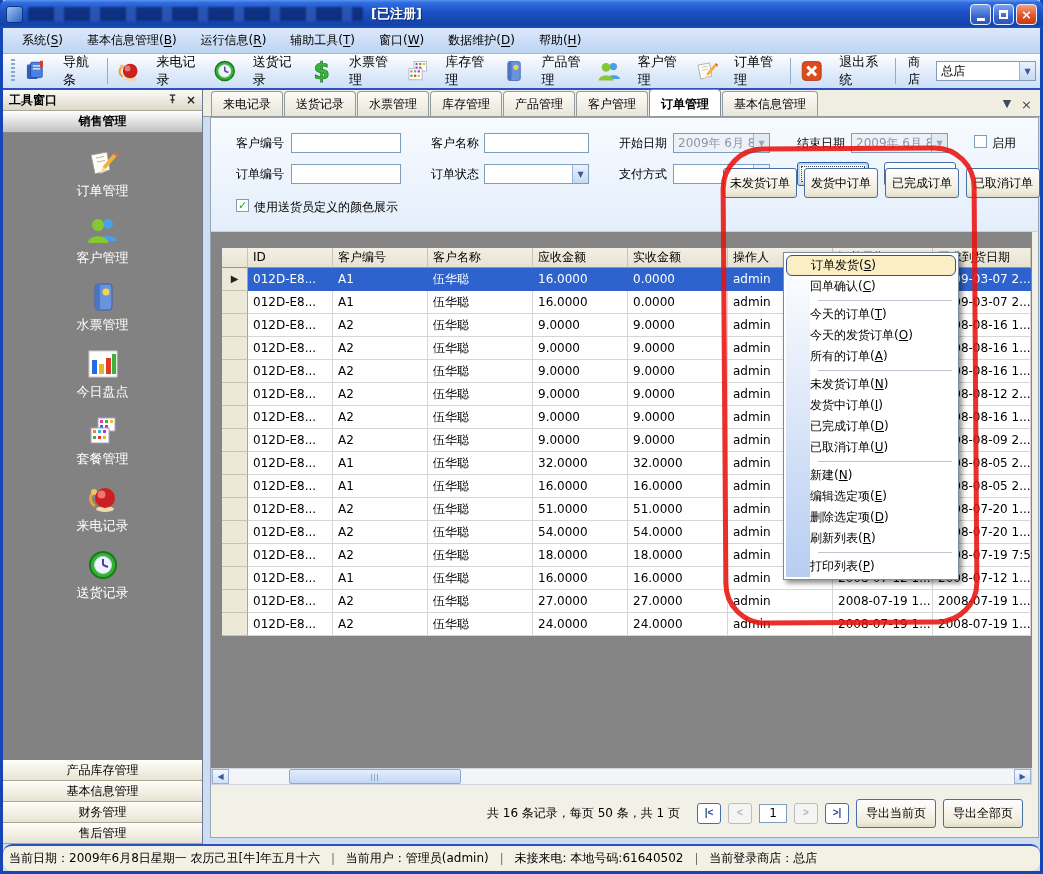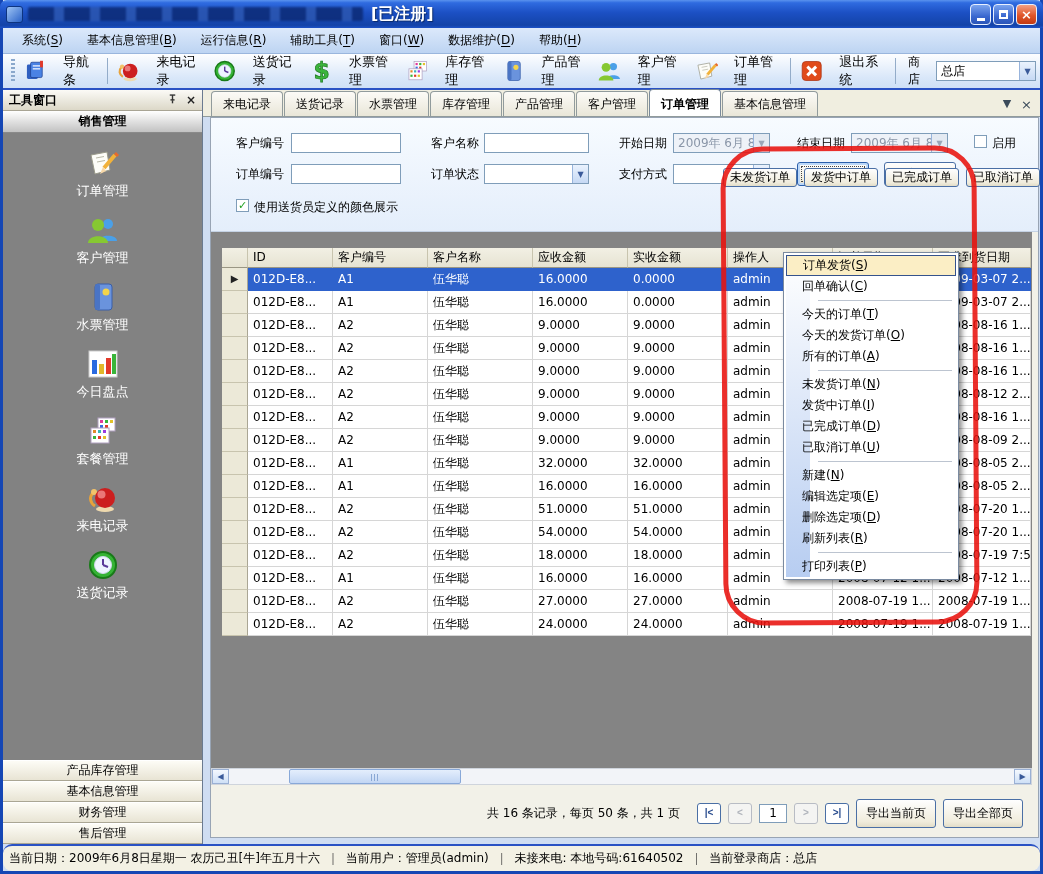--- a/index.html
+++ b/index.html
@@ -9,21 +9,21 @@
     border-left:3px solid #1546b4; border-right:3px solid #1546b4; border-bottom:3px solid #1546b4;
     background:#cfddf2; }
   
   .titlebar { position:absolute; left:-3px; top:0; width:1043px; height:28px;
     background:linear-gradient(180deg,#5a93ee 0%,#2f6be0 10%,#1c50c4 45%,#1343a8 90%,#1c52c8 100%);
     border-radius:7px 7px 0 0; display:flex; align-items:center; padding:0 6px; }
   .app-icon { width:17px; height:17px; margin-right:5px; border-radius:3px;
     background:linear-gradient(135deg,#9ec4f4,#2a62c8); border:1px solid #0d3480; }
   .title-redacted { width:335px; height:14px; border-radius:2px; opacity:.9;
     background:repeating-linear-gradient(90deg,#0d2d7a 0 26px,#2a55b0 26px 36px); filter:blur(1.2px); }
-  .title-badge { color:#fff; font-weight:bold; font-size:16px; margin-left:8px; text-shadow:1px 1px 1px #0a2a6a; }
+  .title-badge { color:#fff; font-weight:bold; font-size:13px; margin-left:8px; text-shadow:1px 1px 1px #0a2a6a; }
   .win-btns { margin-left:auto; display:flex; gap:2px; }
   .wbtn { width:21px; height:21px; border-radius:4px; border:1px solid #e8f0ff;
     background:linear-gradient(180deg,#7ba4ee,#3a67cf 60%,#2a55b8); color:#fff;
     display:flex; align-items:center; justify-content:center; font-size:12px; font-weight:bold; cursor:pointer; }
   .wbtn.close { background:linear-gradient(180deg,#f4a083,#e0552a 55%,#c23a12); font-size:13px; }
   .glyph-min { width:8px; height:3px; background:#fff; margin-top:10px; }
   .glyph-max { width:9px; height:9px; border:2px solid #fff; border-top-width:3px; }
   
   .menubar { position:absolute; left:0; top:28px; width:1037px; height:26px;
     background:linear-gradient(180deg,#dcE9fb,#bdd4f2); border-bottom:1px solid #9ab6dd;
@@ -84,21 +84,21 @@
   .f-combo.disabled { background:#eef2f8; }
   .f-combo.disabled .cval { color:#8a96a8; }
   .f-combo.disabled .carr { background:#e4eaf2; color:#9aa6b8; }
   .chkbox { width:13px; height:13px; background:#fff; border:1px solid #7f9db9; display:inline-flex;
     align-items:center; justify-content:center; font-size:11px; font-weight:bold; color:#21a121; cursor:pointer; }
   .xpbtn { background:linear-gradient(180deg,#fefefe,#f0ecdc 80%,#e2ddc8); border:1px solid #4a6fa5;
     border-radius:3px; font-size:12px; cursor:pointer; font-family:"DejaVu Sans","Liberation Sans",sans-serif; }
   .xpbtn.default { border-color:#2a5fac; box-shadow:inset 0 0 0 2px #bcd8f8; position:relative; }
   .xpbtn.default::after { content:""; position:absolute; inset:3px; border:1px dotted #444; }
   .statusbtns { position:absolute; left:520px; top:78px; display:flex; gap:7px; }
-  .statusbtns .xpbtn { width:74px; height:19px; }
+  .statusbtns .xpbtn { width:74px; height:30px; }
   
   .tbl-bg { position:absolute; left:8px; top:142px; width:821px; height:536px; background:#848484; }
   .tbl { position:absolute; left:19px; top:158px; display:grid;
     grid-template-columns:26px 85px 95px 105px 95px 100px 105px 100px 98px; background:#6d28d9; }
   .th { background:linear-gradient(180deg,#f2f0e4,#e6e3d2); border-right:1px solid #c8c4ae; border-bottom:1px solid #9a9684;
     height:20px; line-height:19px; padding:0 5px; white-space:nowrap; overflow:hidden; }
   .td { height:23px; line-height:22px; padding:0 5px; border-right:1px solid #d6d6d6; border-bottom:1px solid #d6d6d6;
     background:#fff; white-space:nowrap; overflow:hidden; font-size:12px; }
   .td.rowhdr { background:#ece9d8; border-right:1px solid #aaa694; border-bottom:1px solid #c8c4ae; text-align:center;
     padding:0; font-size:10px; color:#222; cursor:pointer; }
@@ -123,21 +123,21 @@
   .exp-btn { height:29px; padding:0 9px; }
   
   .statusbar { position:absolute; left:0; top:844px; width:1037px; height:27px; background:#f3f1e4;
     border-top:2px solid #2a52c4; display:flex; align-items:center; padding-left:6px; white-space:nowrap; overflow:hidden;border-radius:9px; }
   .statusbar .seg-sep { margin:0 7px; color:#444; }
   
   .ctxmenu { position:absolute; left:780px; top:252px; width:176px; background:#fff; border:1px solid #7a8aa0;
     box-shadow:3px 3px 5px rgba(0,0,0,.45); padding:2px 2px; z-index:50; }
   .ctxmenu::before { content:""; position:absolute; left:2px; top:2px; bottom:2px; width:24px;
     background:linear-gradient(180deg,#ffffff,#b7cdf1); }
-  .mitem { position:relative; height:21px; line-height:20px; padding-left:16px; cursor:pointer; white-space:nowrap; }
+  .mitem { position:relative; height:21px; line-height:20px; padding-left:24px; cursor:pointer; white-space:nowrap;border-radius:6px; }
   .mitem.hl { background:#fbeec5; border:1px solid #35528c; line-height:18px; }
   .msep { height:7px; position:relative; }
   .msep::after { content:""; position:absolute; left:32px; right:4px; top:3px; height:1px; background:#bcc4d0; }
   
   .annotation { position:absolute; left:719px; top:146px; width:256px; height:479px; z-index:60;
     border:5px solid rgba(232,18,14,.88); border-radius:42px; pointer-events:none; transform:rotate(-.4deg); }
   u { text-decoration:underline; }
 </style>
 </head>
 <body>

